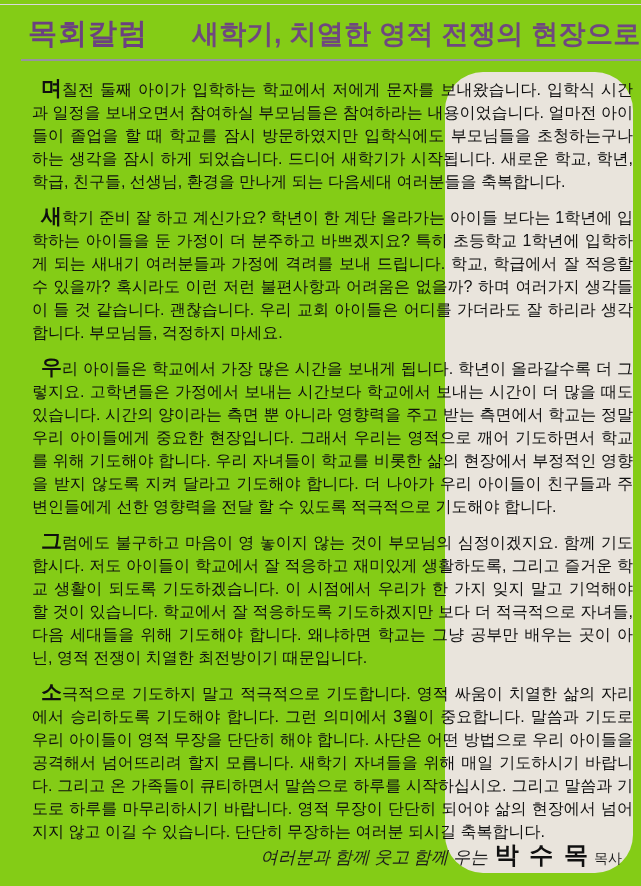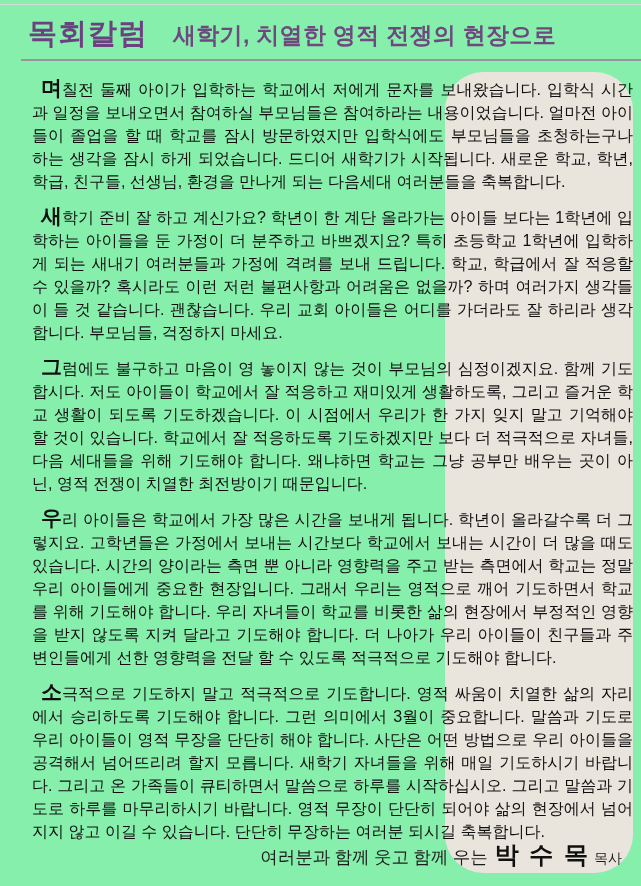--- a/index.html
+++ b/index.html
@@ -1,19 +1,19 @@
 <!DOCTYPE html>
 <html lang="ko"><head>
 <meta charset="utf-8">
 <style>
   html,body { margin:0; padding:0; background:#ffffff; }
   .page {
     position:relative;
     width:641px; height:886px;
-    background:#86efac;
+    background:#84cc16;
     font-family:"Liberation Sans","DejaVu Sans",sans-serif;
     overflow:hidden;
   }
   .top-hairline {
     position:absolute; top:4px; left:0; width:641px; height:1px;
     background:#d9d8db;
   }
   .bg-panel {
     position:absolute; left:445px; top:72px; width:188px; height:801px;
     background:#e9e4dc;
@@ -21,22 +21,22 @@
   }
   .masthead {
     position:absolute; left:28px; top:14px; right:10px;
     display:flex; align-items:baseline;
     white-space:nowrap;
   }
   .category {
     font-size:29px; font-weight:bold; color:#6b4180; letter-spacing:1px;
   }
   .title {
-    font-size:23px; font-weight:bold; color:#6f487f;
-    margin-left:25px; letter-spacing:0.3px;
+    font-size:27px; font-weight:bold; color:#6f487f;
+    margin-left:44px; letter-spacing:0.3px;
   }
   .header-rule {
     position:absolute; top:59px; left:21px; width:620px; height:2px;
     background:#98949e;
   }
   .article {
     position:absolute; top:68px; left:32px; width:601px;
     padding-top:9px;
   }
   .para {
@@ -50,20 +50,21 @@
   .lead {
     font-weight:bold; font-size:21px; line-height:1;
   }
   .signature {
     position:absolute; top:839px; right:19px;
     display:flex; align-items:baseline;
     white-space:nowrap;
   }
   .sig-phrase {
     font-family:"Liberation Serif","DejaVu Serif",serif;
+    font-style:italic;
     font-size:17.5px; color:#1c1c1c;
   }
   .sig-name {
     font-size:24px; font-weight:bold; color:#101010;
     letter-spacing:2px; margin-left:7px;
   }
   .sig-role {
     font-size:14px; color:#1c1c1c; margin-left:4px;
   }
 </style>
@@ -79,22 +80,22 @@
   <div class="masthead">
     <span class="category">목회칼럼</span>
     <span class="title">새학기, 치열한 영적 전쟁의 현장으로</span>
   </div>
 
   <div class="header-rule"></div>
 
   <div class="article">
     <p class="para"><span class="lead">며</span><span>칠전 둘째 아이가 입학하는 학교에서 저에게 문자를 보내왔습니다. 입학식 시간과 일정을 보내오면서 참여하실 부모님들은 참여하라는 내용이었습니다. 얼마전 아이들이 졸업을 할 때 학교를 잠시 방문하였지만 입학식에도 부모님들을 초청하는구나 하는 생각을 잠시 하게 되었습니다. 드디어 새학기가 시작됩니다. 새로운 학교, 학년, 학급, 친구들, 선생님, 환경을 만나게 되는 다음세대 여러분들을 축복합니다.</span></p>
     <p class="para"><span class="lead">새</span><span>학기 준비 잘 하고 계신가요? 학년이 한 계단 올라가는 아이들 보다는 1학년에 입학하는 아이들을 둔 가정이 더 분주하고 바쁘겠지요? 특히 초등학교 1학년에 입학하게 되는 새내기 여러분들과 가정에 격려를 보내 드립니다. 학교, 학급에서 잘 적응할 수 있을까? 혹시라도 이런 저런 불편사항과 어려움은 없을까? 하며 여러가지 생각들이 들 것 같습니다. 괜찮습니다. 우리 교회 아이들은 어디를 가더라도 잘 하리라 생각합니다. 부모님들, 걱정하지 마세요.</span></p>
+    <p class="para"><span class="lead">우</span><span>리 아이들은 학교에서 가장 많은 시간을 보내게 됩니다. 학년이 올라갈수록 더 그렇지요. 고학년들은 가정에서 보내는 시간보다 학교에서 보내는 시간이 더 많을 때도 있습니다. 시간의 양이라는 측면 뿐 아니라 영향력을 주고 받는 측면에서 학교는 정말 우리 아이들에게 중요한 현장입니다. 그래서 우리는 영적으로 깨어 기도하면서 학교를 위해 기도해야 합니다. 우리 자녀들이 학교를 비롯한 삶의 현장에서 부정적인 영향을 받지 않도록 지켜 달라고 기도해야 합니다. 더 나아가 우리 아이들이 친구들과 주변인들에게 선한 영향력을 전달 할 수 있도록 적극적으로 기도해야 합니다.</span></p>
     <p class="para"><span class="lead">그</span><span>럼에도 불구하고 마음이 영 놓이지 않는 것이 부모님의 심정이겠지요. 함께 기도합시다. 저도 아이들이 학교에서 잘 적응하고 재미있게 생활하도록, 그리고 즐거운 학교 생활이 되도록 기도하겠습니다. 이 시점에서 우리가 한 가지 잊지 말고 기억해야 할 것이 있습니다. 학교에서 잘 적응하도록 기도하겠지만 보다 더 적극적으로 자녀들, 다음 세대들을 위해 기도해야 합니다. 왜냐하면 학교는 그냥 공부만 배우는 곳이 아닌, 영적 전쟁이 치열한 최전방이기 때문입니다.</span></p>
-    <p class="para"><span class="lead">우</span><span>리 아이들은 학교에서 가장 많은 시간을 보내게 됩니다. 학년이 올라갈수록 더 그렇지요. 고학년들은 가정에서 보내는 시간보다 학교에서 보내는 시간이 더 많을 때도 있습니다. 시간의 양이라는 측면 뿐 아니라 영향력을 주고 받는 측면에서 학교는 정말 우리 아이들에게 중요한 현장입니다. 그래서 우리는 영적으로 깨어 기도하면서 학교를 위해 기도해야 합니다. 우리 자녀들이 학교를 비롯한 삶의 현장에서 부정적인 영향을 받지 않도록 지켜 달라고 기도해야 합니다. 더 나아가 우리 아이들이 친구들과 주변인들에게 선한 영향력을 전달 할 수 있도록 적극적으로 기도해야 합니다.</span></p>
     <p class="para"><span class="lead">소</span><span>극적으로 기도하지 말고 적극적으로 기도합니다. 영적 싸움이 치열한 삶의 자리에서 승리하도록 기도해야 합니다. 그런 의미에서 3월이 중요합니다. 말씀과 기도로 우리 아이들이 영적 무장을 단단히 해야 합니다. 사단은 어떤 방법으로 우리 아이들을 공격해서 넘어뜨리려 할지 모릅니다. 새학기 자녀들을 위해 매일 기도하시기 바랍니다. 그리고 온 가족들이 큐티하면서 말씀으로 하루를 시작하십시오. 그리고 말씀과 기도로 하루를 마무리하시기 바랍니다. 영적 무장이 단단히 되어야 삶의 현장에서 넘어지지 않고 이길 수 있습니다. 단단히 무장하는 여러분 되시길 축복합니다.</span></p>
   </div>
 
   <div class="signature">
     <span class="sig-phrase">여러분과 함께 웃고 함께 우는</span>
     <span class="sig-name">박 수 목</span>
     <span class="sig-role">목사</span>
   </div>
 
 </div>

